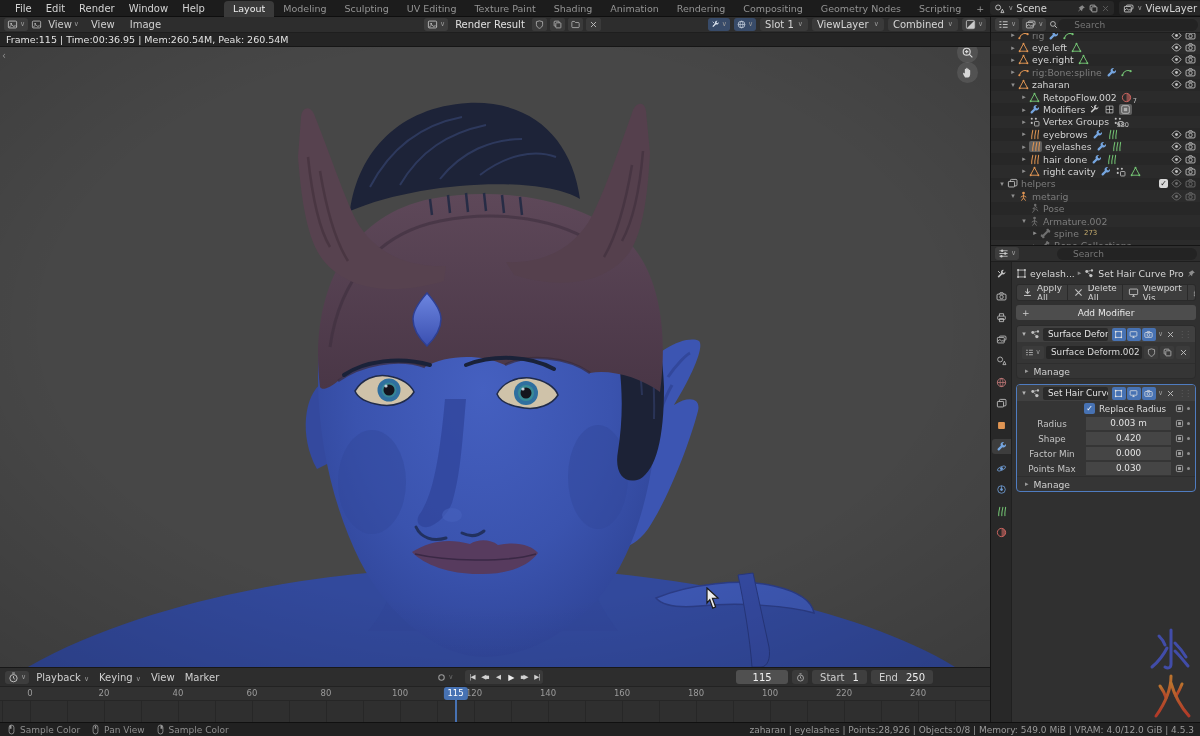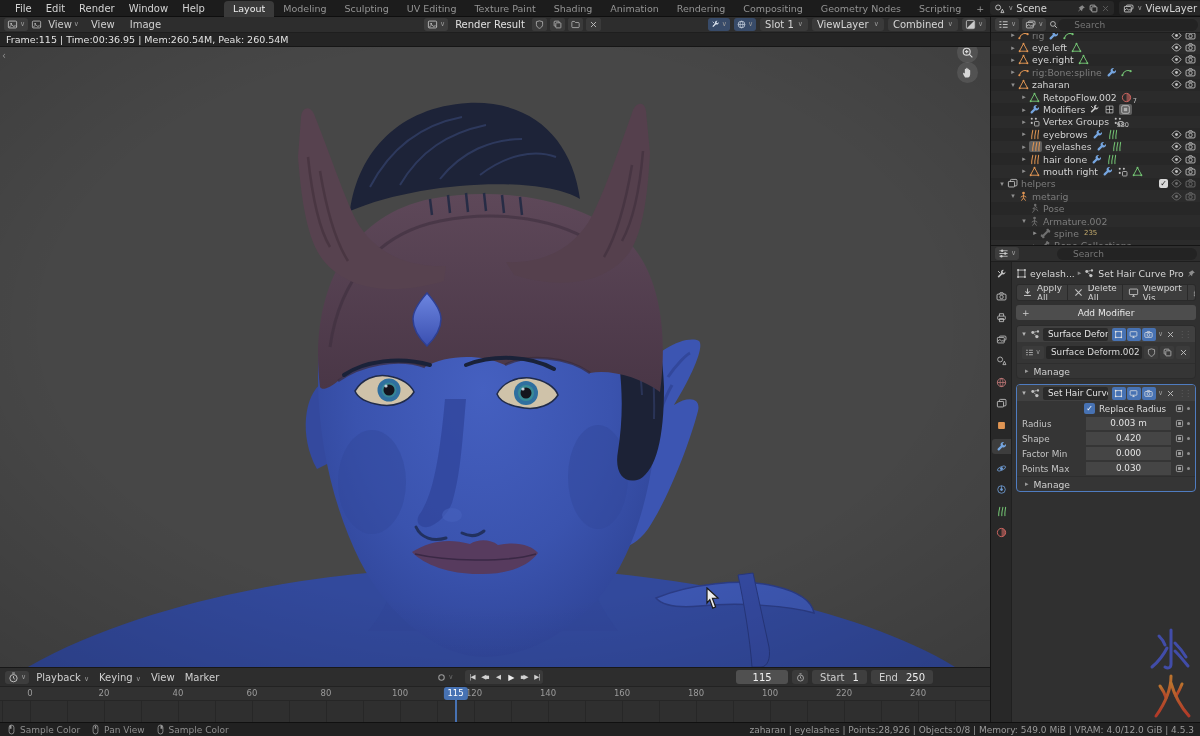--- a/index.html
+++ b/index.html
@@ -96,21 +96,21 @@
 .toggle3{display:flex;gap:1px;margin-left:2px}
 .tg{width:14px;height:13px;background:#4772b3;border-radius:2px;display:flex;align-items:center;justify-content:center;color:#eef2f8}
 .mpic{color:#c0c0c0;display:flex;align-items:center;padding:0 1px}
 .grip{color:#5f5f5f;font-size:8px;letter-spacing:-2px;padding-right:2px}
 .dbrow{display:flex;align-items:center;gap:2px;margin:4px 5px}
 .dbdd{width:22px;height:13px;background:#3b3b3b;border-radius:2px;display:flex;align-items:center;justify-content:center;gap:1px;color:#c8c8c8}
 .dbfield{flex:1;height:13px;background:#252525;border-radius:2px;font-size:8.8px;color:#dcdcdc;line-height:13px;padding:0 5px;white-space:nowrap;overflow:hidden}
 .dbbtn{width:14px;height:13px;background:#3b3b3b;border-radius:2px;display:flex;align-items:center;justify-content:center;color:#c5c5c5}
 .manage{display:flex;align-items:center;gap:5px;height:15px;padding:0 8px;font-size:9.2px;color:#d0d0d0;border-top:1px solid #2e2e2e}
 .fieldrow{display:flex;align-items:center;height:15px;padding:0 5px;gap:4px;font-size:8.8px}
-.flabel{flex:0 0 60px;text-align:left;color:#c3c3c3;white-space:nowrap}
+.flabel{flex:0 0 60px;text-align:center;color:#c3c3c3;white-space:nowrap}
 .fval{flex:1;height:13px;background:#454545;border-radius:0;text-align:center;line-height:13px;color:#e4e4e4}
 .ficons{display:flex;align-items:center;gap:3px;color:#a8a8a8}
 .fdot{width:3px;height:3px;border-radius:50%;background:#8f8f8f}
 .cb{width:11px;height:11px;background:#4772b3;border-radius:2px;color:#fff;font-size:8px;line-height:11px;text-align:center}
 .checklead{width:58px}
 .chklabel{color:#dadada}
 .decor{position:absolute;right:6px;bottom:0;opacity:.9}
 
 .statusbar{height:14px;background:#212121;border-top:1px solid #101010;display:flex;align-items:center;padding:0 6px;gap:12px;font-size:9px;color:#8f8f8f}
 .hint{display:flex;align-items:center;gap:3px}
@@ -904,21 +904,21 @@
               <use href="#sym-camera"></use>
             </svg>
           </span>
         </div>
         <div class="olrow">
           <span style="width:28px"></span>
           <span class="olex">▸</span>
           <svg class="ic c-orange " viewBox="0 0 16 16">
             <use href="#sym-mesh"></use>
           </svg>
-          <span class="olname">mouth right</span>
+          <span class="olname">right cavity</span>
           <span class="olextra ">
             <svg class="ic c-blue " viewBox="0 0 16 16">
               <use href="#sym-wrench"></use>
             </svg>
           </span>
           <span class="olextra ">
             <svg class="ic c-gray " viewBox="0 0 16 16">
               <use href="#sym-vgroup"></use>
             </svg>
           </span>
@@ -992,21 +992,21 @@
           <span class="olsp"></span>
           <span class="olright"></span>
         </div>
         <div class="olrow dim">
           <span style="width:39px"></span>
           <span class="olex">▸</span>
           <svg class="ic c-dim " viewBox="0 0 16 16">
             <use href="#sym-bone"></use>
           </svg>
           <span class="olname">spine</span>
-          <span class="olbadge">235</span>
+          <span class="olbadge">273</span>
           <span class="olsp"></span>
           <span class="olright"></span>
         </div>
         <div class="olrow dim">
           <span style="width:39px"></span>
           <span class="olex">▸</span>
           <svg class="ic c-dim " viewBox="0 0 16 16">
             <use href="#sym-bonecoll"></use>
           </svg>
           <span class="olname">Bone Collections</span>

